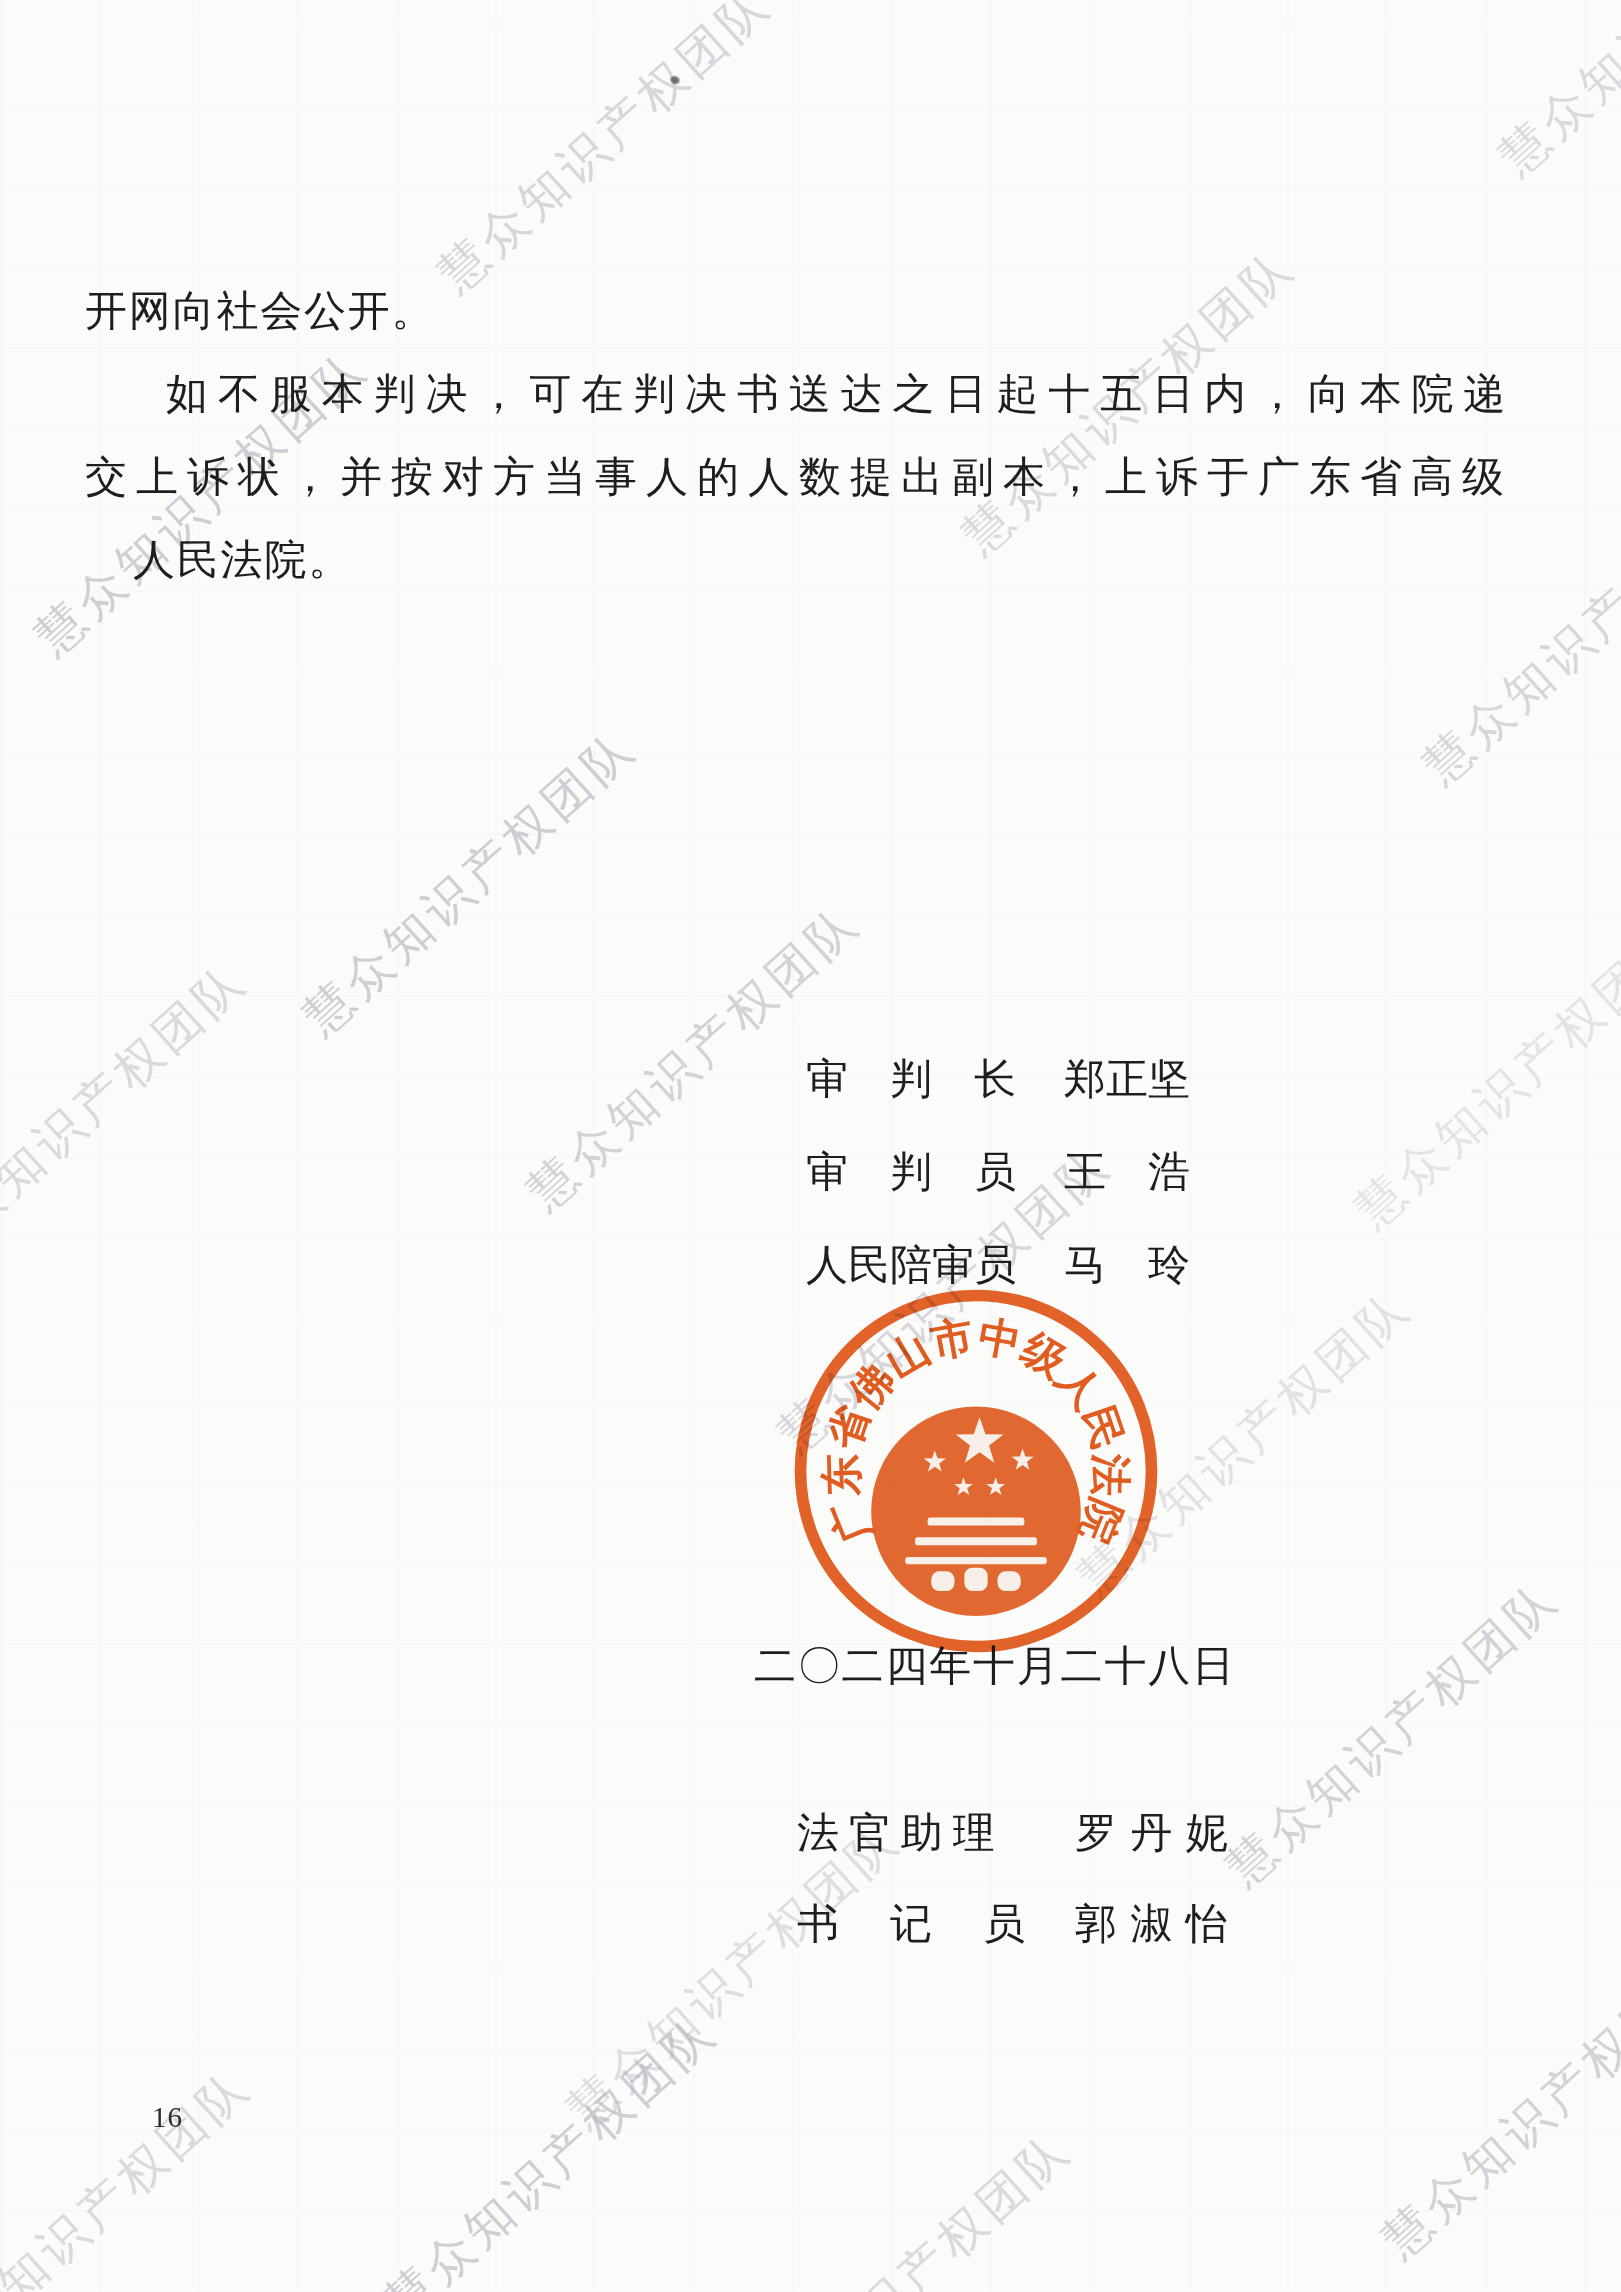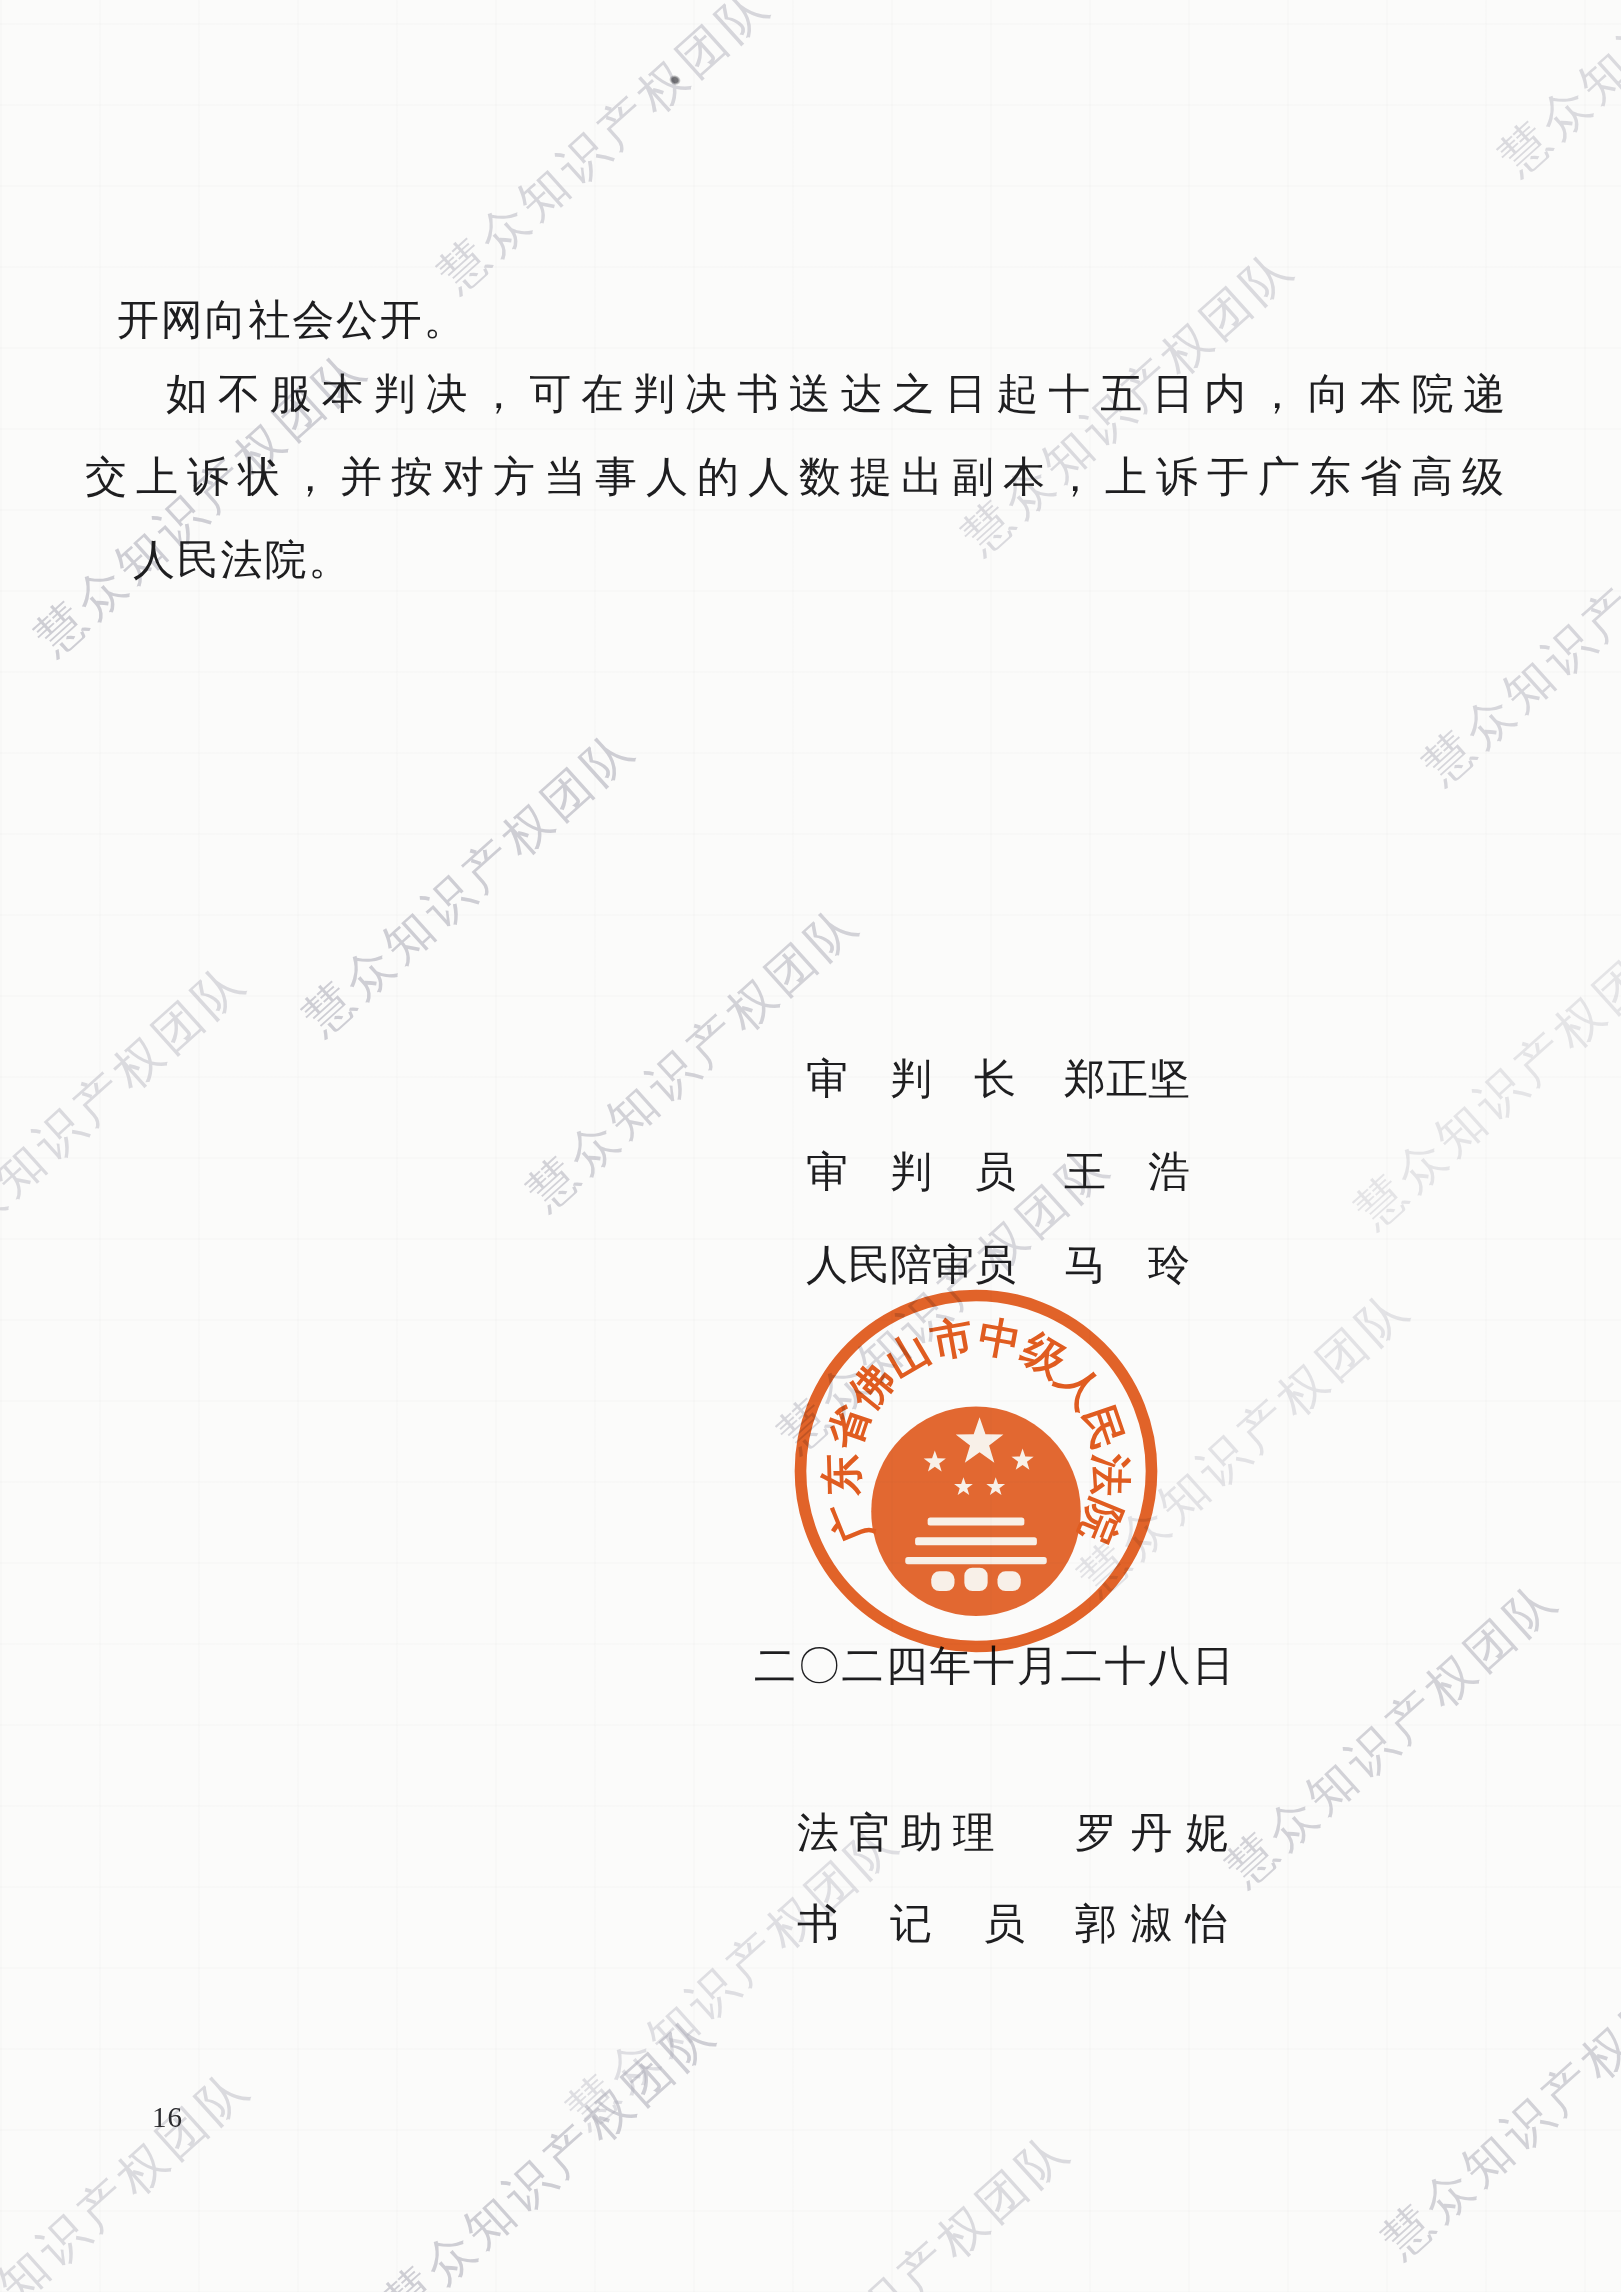--- a/index.html
+++ b/index.html
@@ -88,21 +88,21 @@
   <div class="wm" style="left:1522px;top:1075px;opacity:.28">慧众知识产权团队</div>
   <div class="wm" style="left:1393px;top:1733px;opacity:.50">慧众知识产权团队</div>
   <div class="wm" style="left:734px;top:1975px;opacity:.35">慧众知识产权团队</div>
   <div class="wm" style="left:551px;top:2167px;opacity:.55">慧众知识产权团队</div>
   <div class="wm" style="left:905px;top:2284px;opacity:.40">慧众知识产权团队</div>
   <div class="wm" style="left:1549px;top:2105px;opacity:.50">慧众知识产权团队</div>
   <div class="wm" style="left:85px;top:2221px;opacity:.40">慧众知识产权团队</div>
 
   <div class="speck"></div>
 
-  <div class="t ls2" style="left:85px;top:296px;margin-left:32px;">开网向社会公开。</div>
+  <div class="t ls2" style="left:85px;top:287px;">开网向社会公开。</div>
   <div class="t ls11" style="left:166px;top:370px;">如不服本判决，可在判决书送达之日起十五日内，向本院递</div>
   <div class="t ls10" style="left:85px;top:453px;">交上诉状，并按对方当事人的人数提出副本，上诉于广东省高级</div>
   <div class="t ls2" style="left:85px;top:536px;margin-left:48px;">人民法院。</div>
 
   <div>
     <div class="t" style="left:806px;top:1055px;">审　判　长</div>
     <div class="t" style="left:1064px;top:1055px;">郑正坚</div>
     <div class="t" style="left:806px;top:1148px;">审　判　员</div>
     <div class="t" style="left:1064px;top:1148px;">王　浩</div>
     <div class="t" style="left:806px;top:1241px;">人民陪审员</div>

